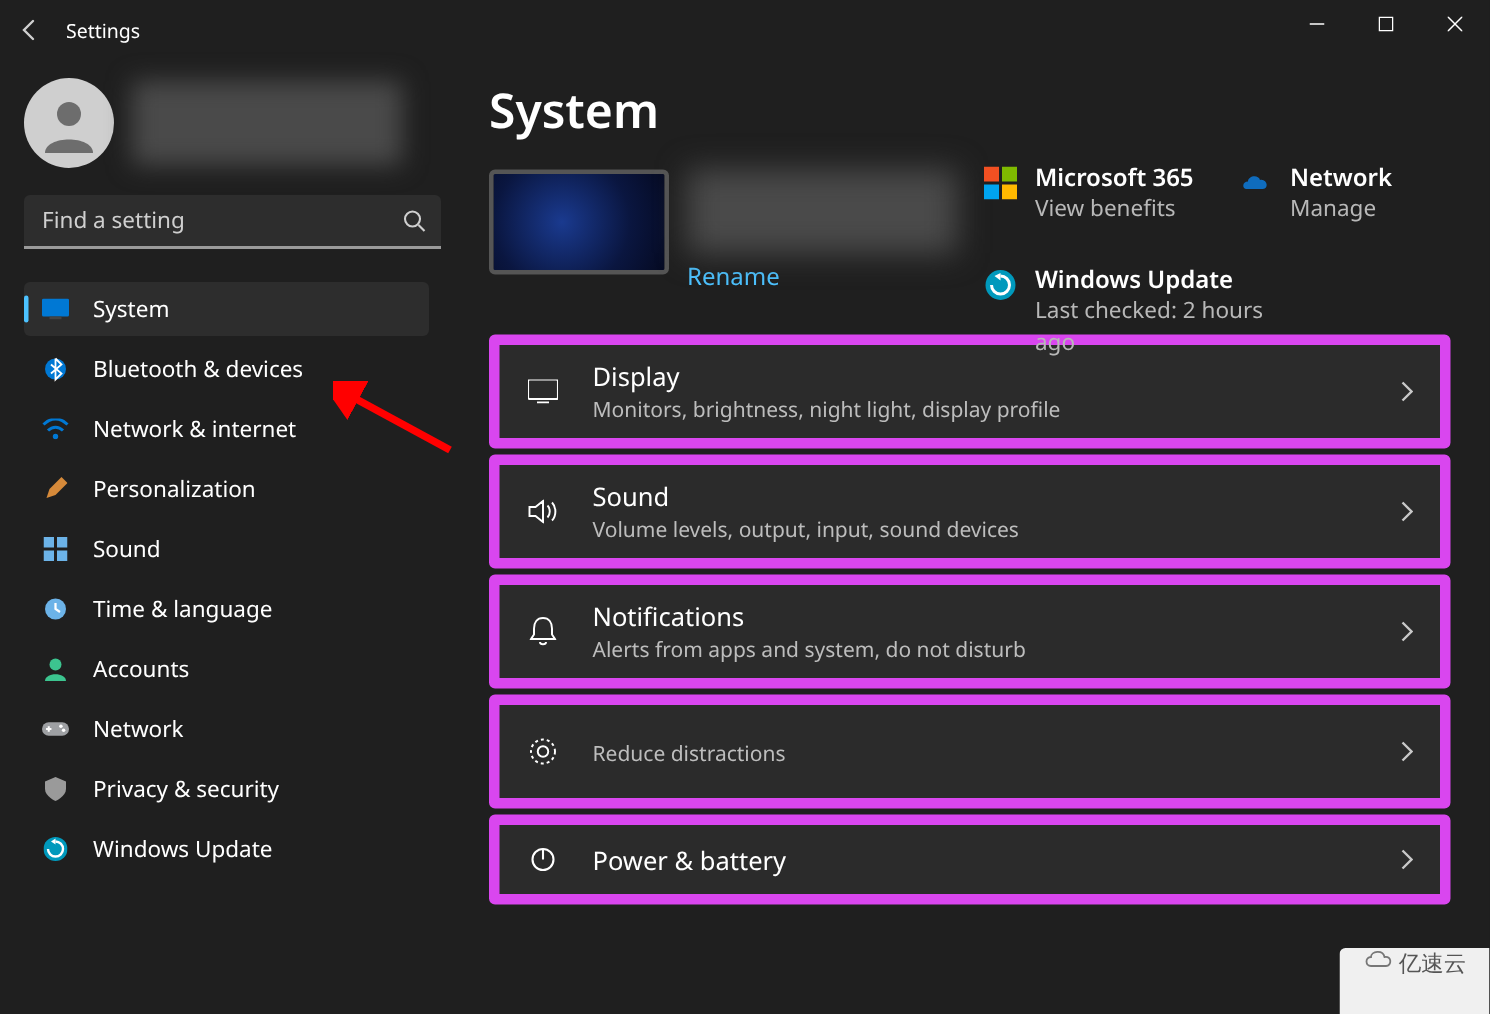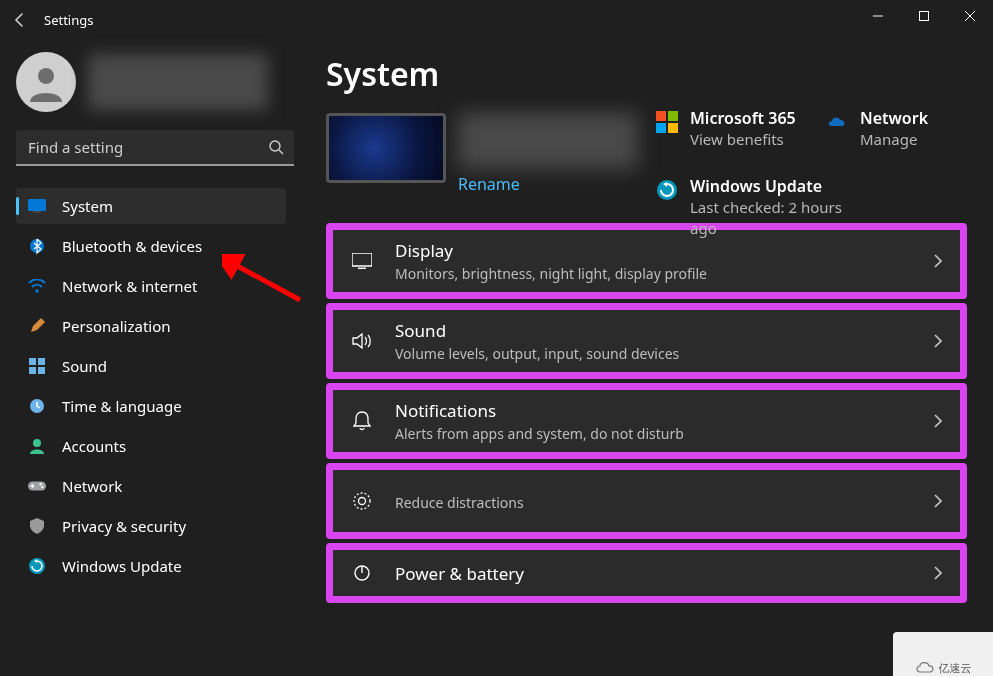--- a/index.html
+++ b/index.html
@@ -39,21 +39,21 @@
   .svc-wu { grid-column: 1 / span 2; }
   .settings-list { display:flex; flex-direction:column; gap:4px; }
   .setting-row { background:#2b2b2b; border:7px solid #d946ef; border-radius:4px; height:76px; display:flex; align-items:center; padding:0 18px; cursor:pointer; }
   .setting-row:last-child { height: 60px; }
   .row-ico { width:22px; color:#ffffff; display:flex; align-items:center; justify-content:center; margin-right:22px; }
   .row-body { flex:1; }
   .row-title { font-size:17px; }
   .row-sub { font-size:14px; color:#bdbdbd; margin-top:2px; }
   .row-chevron { color:#c8c8c8; }
   .annotation-arrow { position:absolute; pointer-events:none; }
-  .watermark { position:fixed; right:0; bottom:0; width:100px; height:44px; background:#f0f0f0; display:flex; align-items:flex-end; justify-content:center; font-size:11px; color:#555; border-top-left-radius:4px; gap:4px; }
+  .watermark { position:fixed; right:0; bottom:0; width:100px; height:44px; background:#f0f0f0; display:flex; align-items:flex-start; justify-content:center; font-size:15px; color:#555; border-top-left-radius:4px; gap:4px; }
   svg { display:block; }
 </style>
 </head>
 <body>
 
 <div class="titlebar">
   <div class="back-btn">
     <svg width="16" height="16" viewBox="0 0 16 16">
         <path d="M10 2 L4 8 L10 14" stroke="#cfcfcf" stroke-width="1.6" fill="none" stroke-linecap="round"></path>
       </svg>

